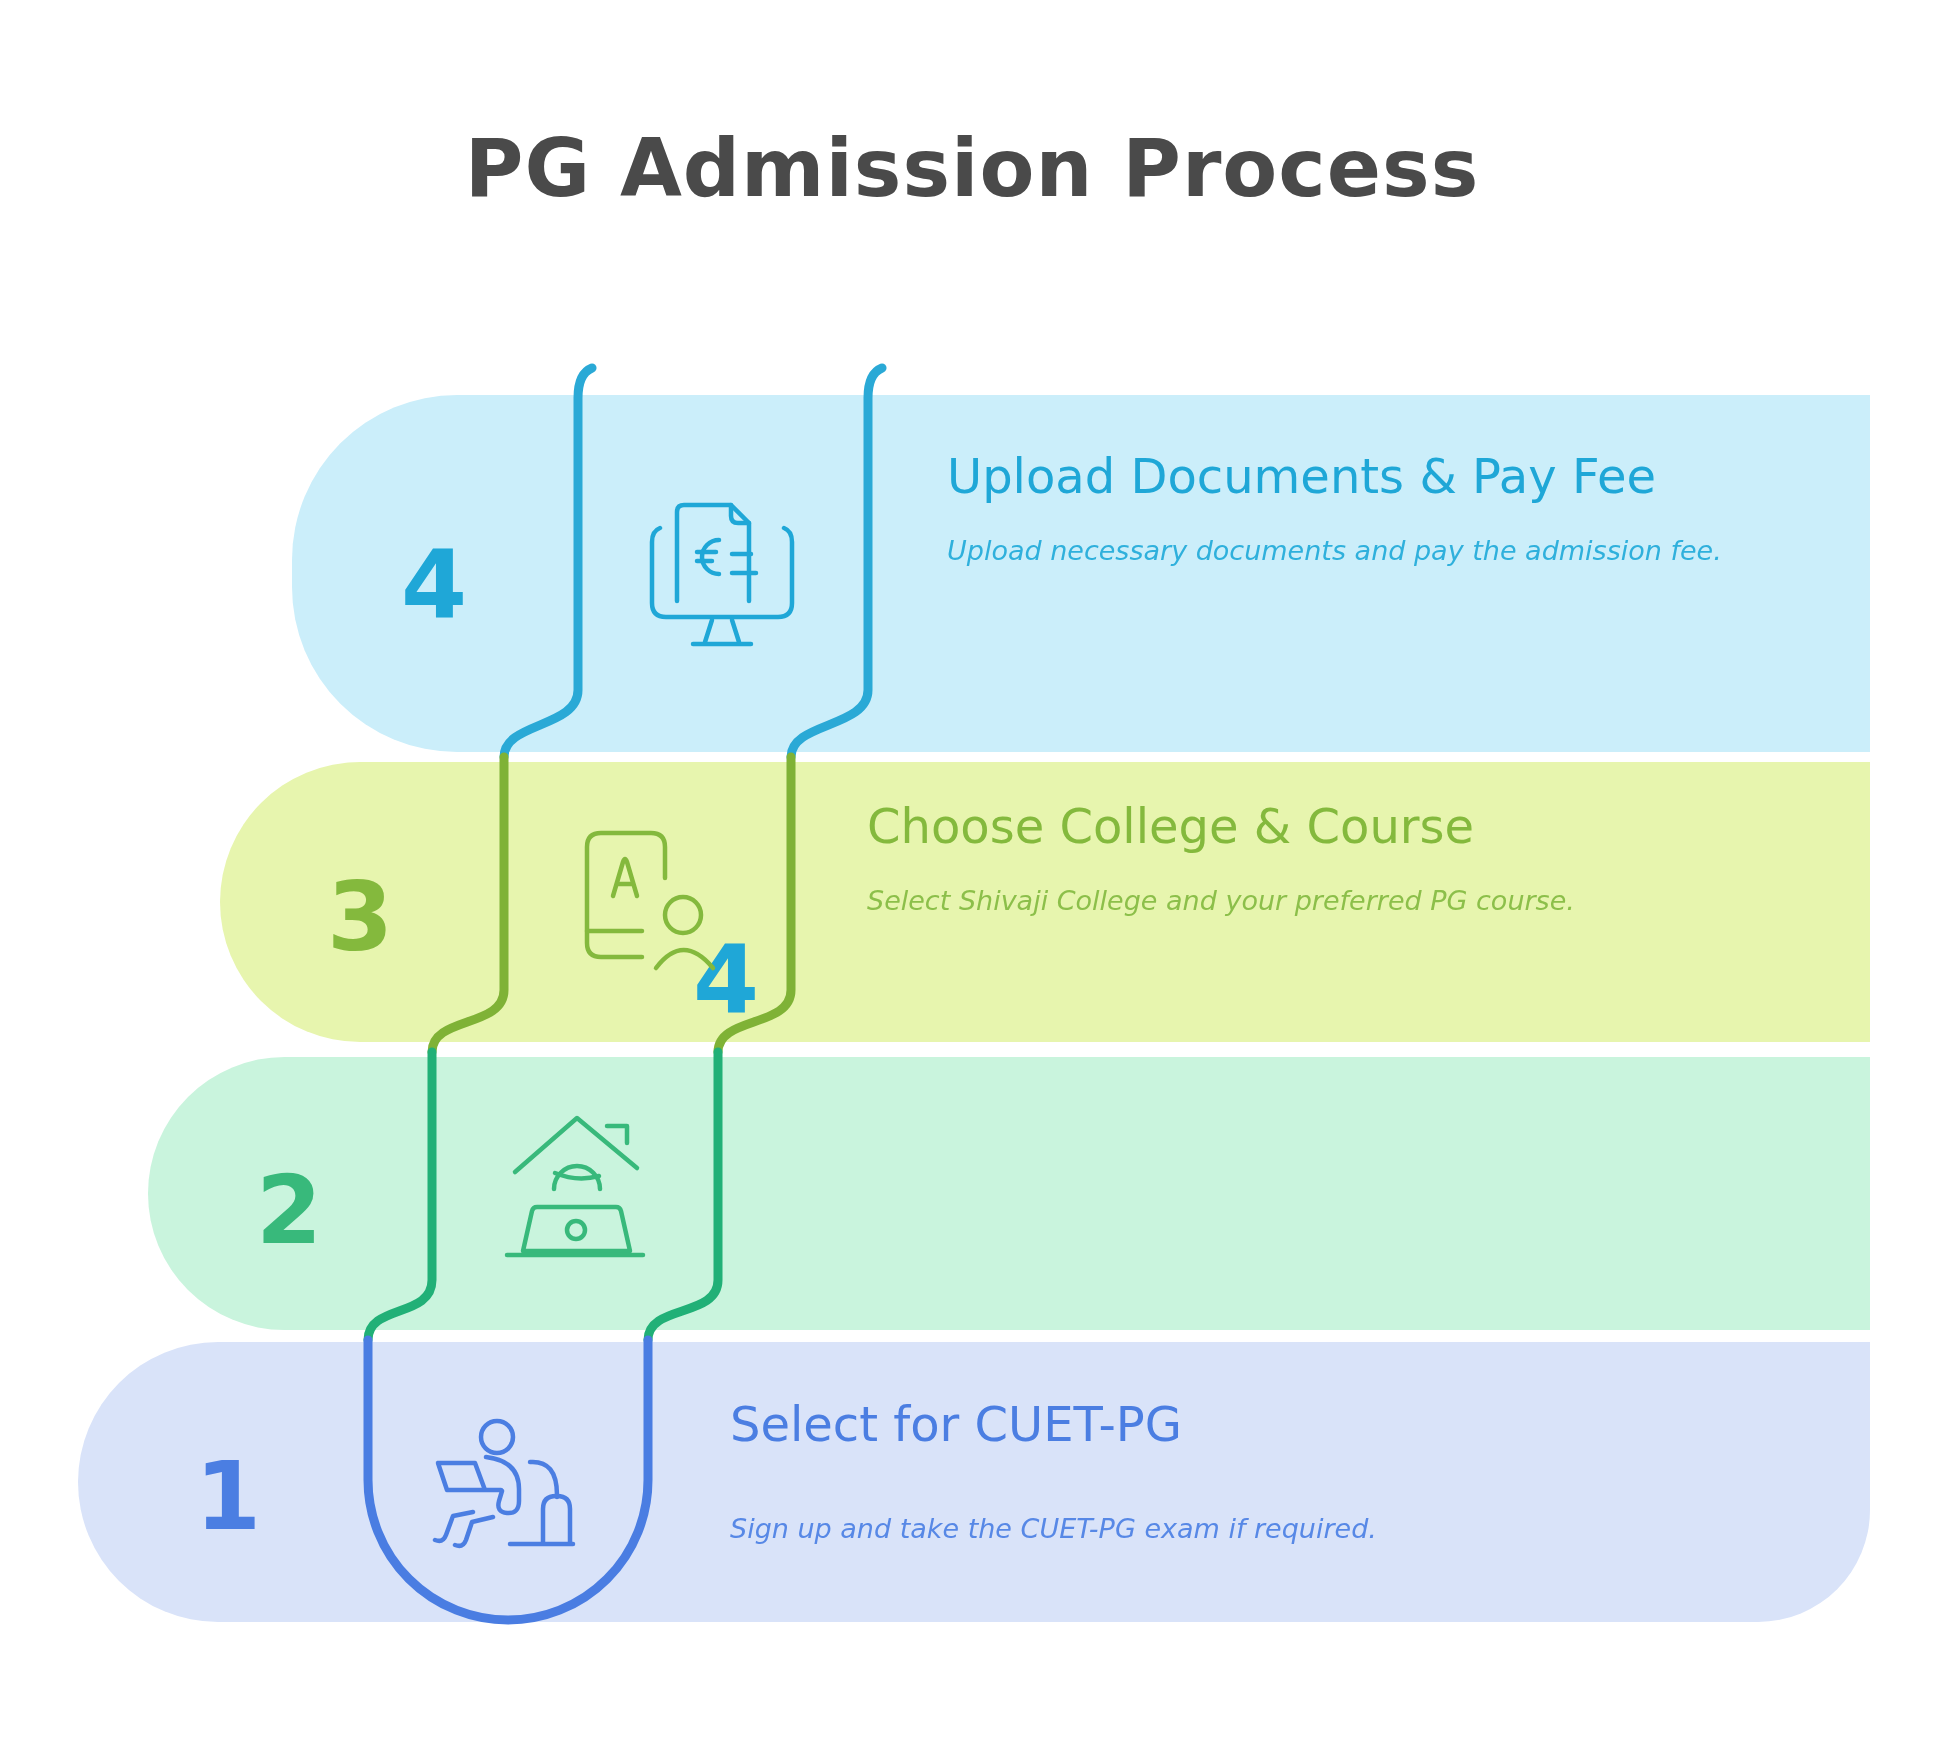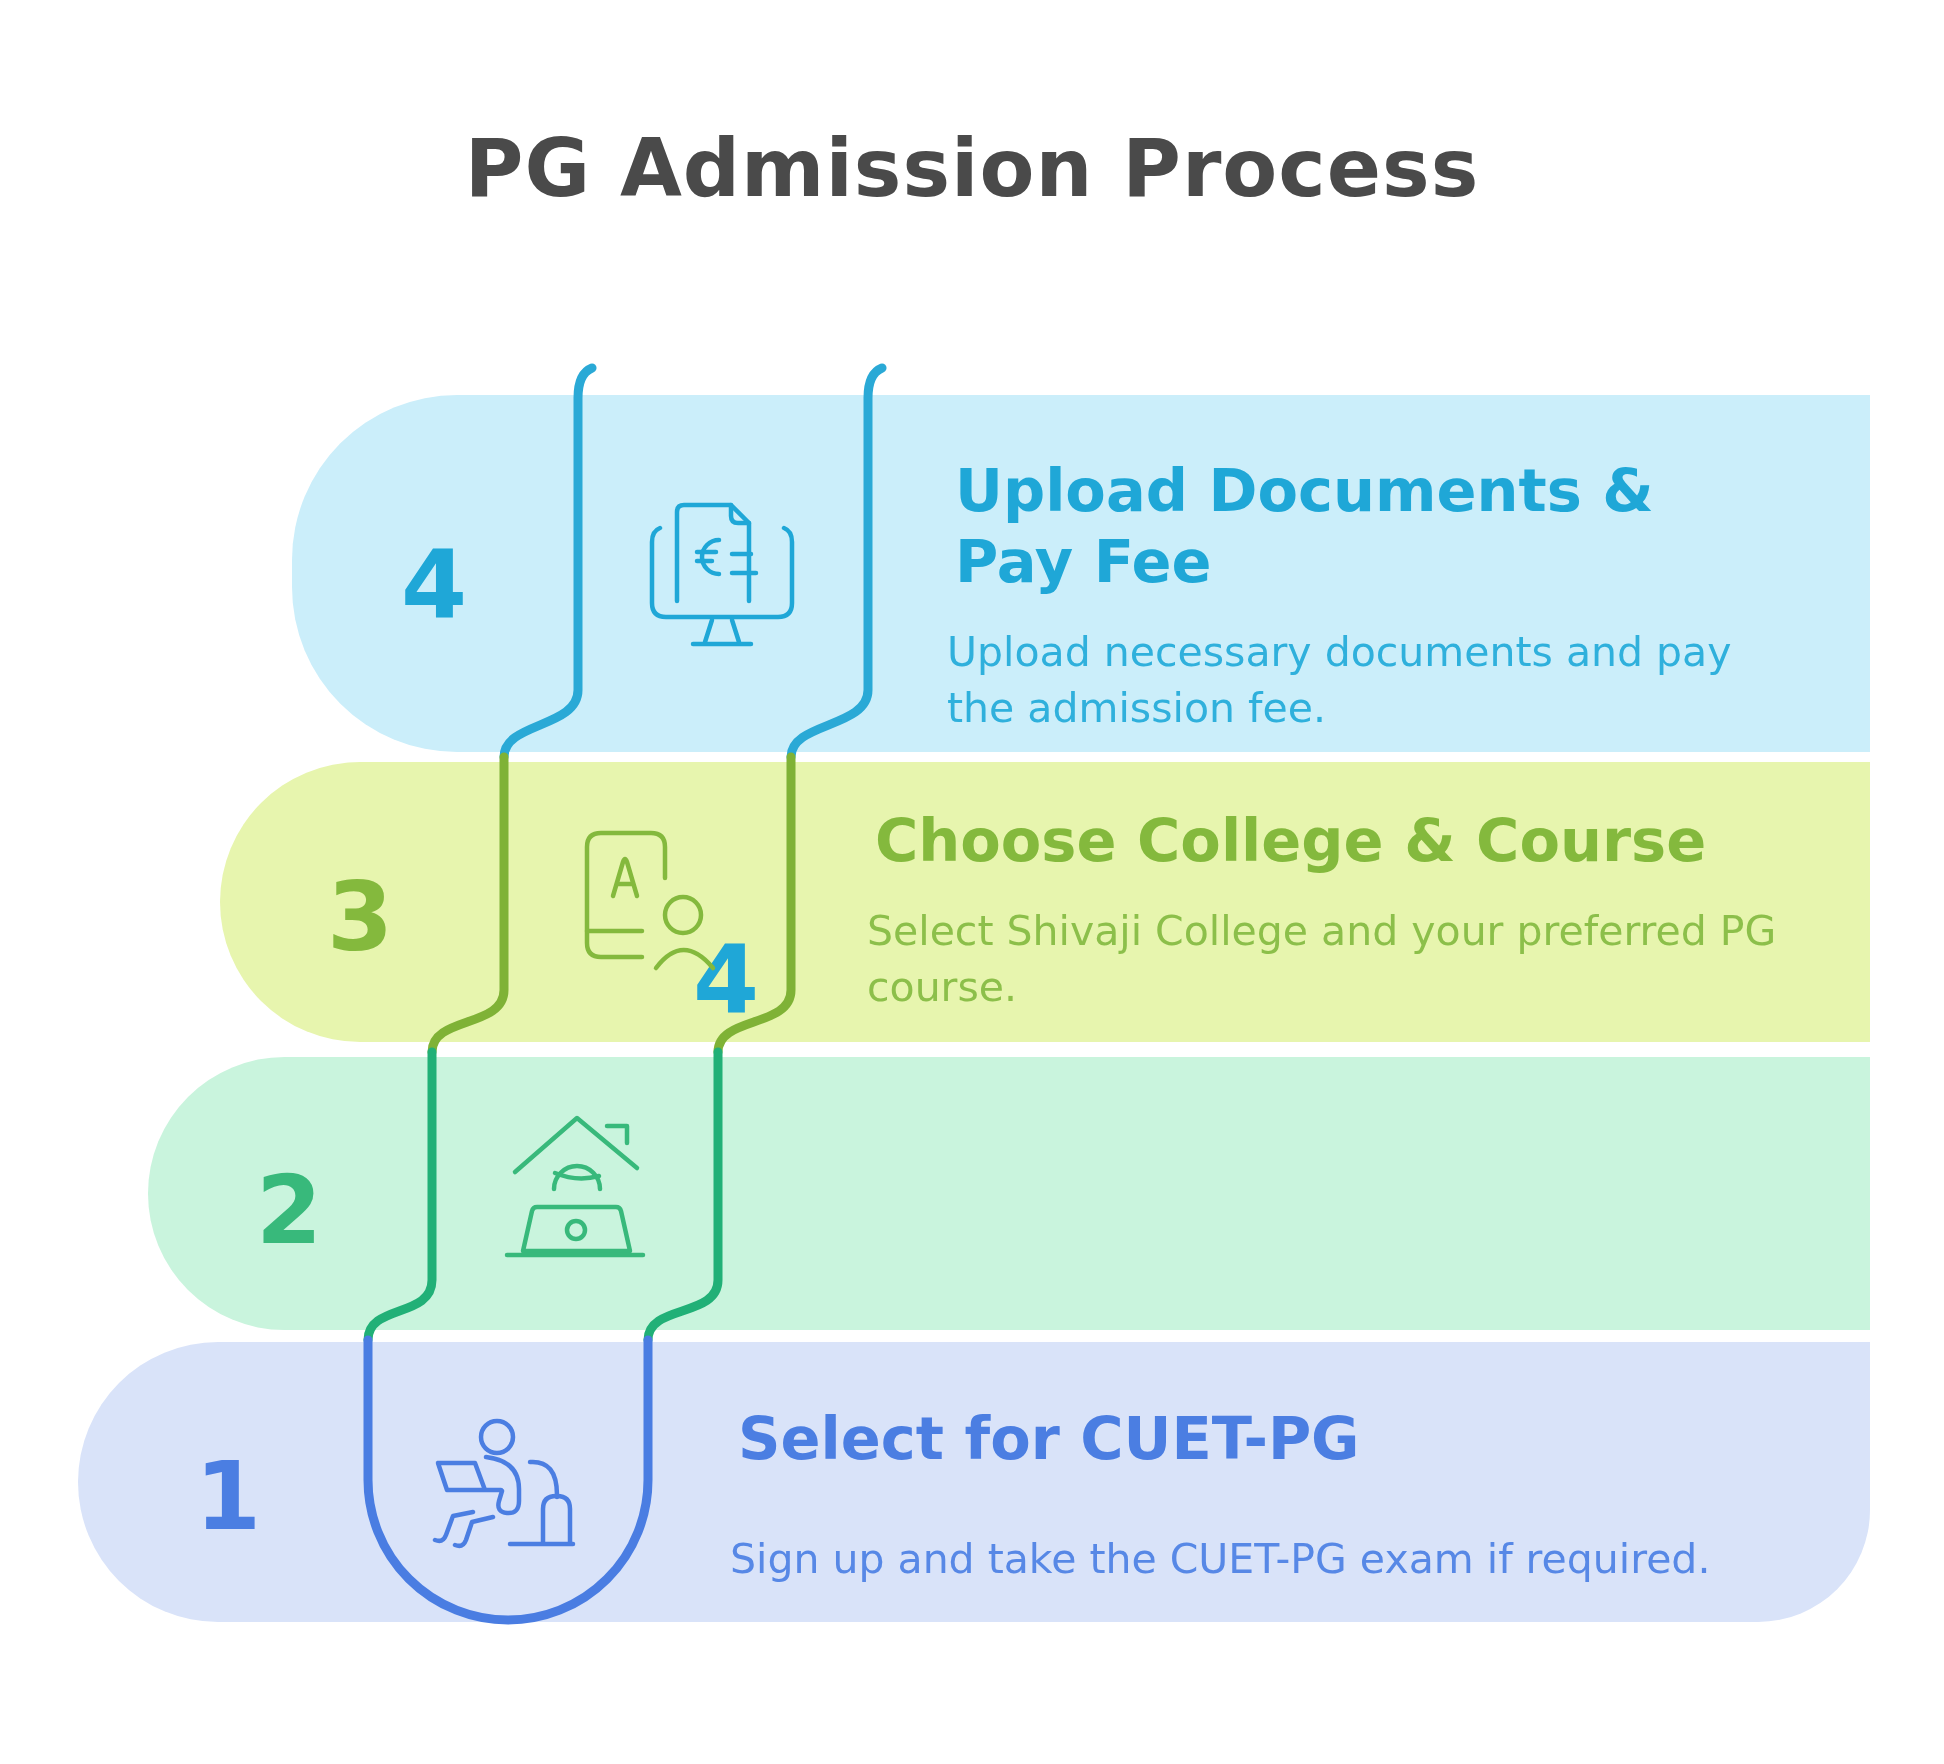--- a/index.html
+++ b/index.html
@@ -32,22 +32,22 @@
   .num3{left:360px;top:917px;}
   .num2{left:289px;top:1210px;}
   .num1{left:228px;top:1496px;}
   .icon{position:absolute;}
   .icon svg{display:block;}
   .icon4{left:620px;top:480px;width:220px;height:220px;color:#1fa7d7;}
   .icon3{left:560px;top:820px;width:200px;height:200px;color:#84b93d;}
   .icon2{left:470px;top:1100px;width:220px;height:220px;color:#38b97b;}
   .icon1{left:400px;top:1400px;width:220px;height:220px;color:#4b7ee2;}
   .text{position:absolute;}
-  .text h2{margin:8px;font-size:59px;font-weight:700;line-height:1.2;color:var(--accent);}
-  .text p{margin:26px 0 0 0;font-size:41px;font-weight:400;line-height:1.38;color:var(--body);}
+  .text h2{margin:0;font-size:48px;font-weight:400;line-height:1.2;color:var(--accent);}
+  .text p{margin:26px 0 0 0;font-size:27px;font-weight:400;line-height:1.38;color:var(--body);font-style:italic;}
   .text4{left:947px;top:448px;width:820px;}
   .text3{left:867px;top:798px;width:930px;}
   .text2{left:803px;top:1096px;width:990px;}
   .text1{left:730px;top:1396px;width:1080px;}
   .text1 p{margin-top:56px;}
   .connectors{position:absolute;left:0;top:0;pointer-events:none;}
 </style>
 </head>
 <body>
 

